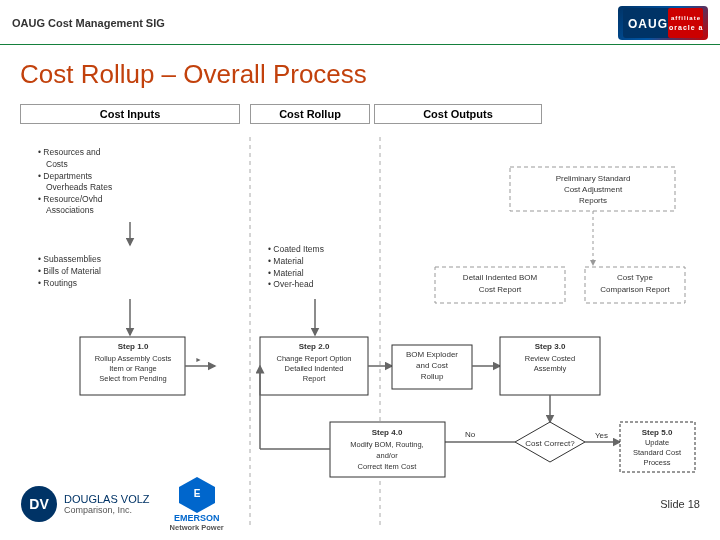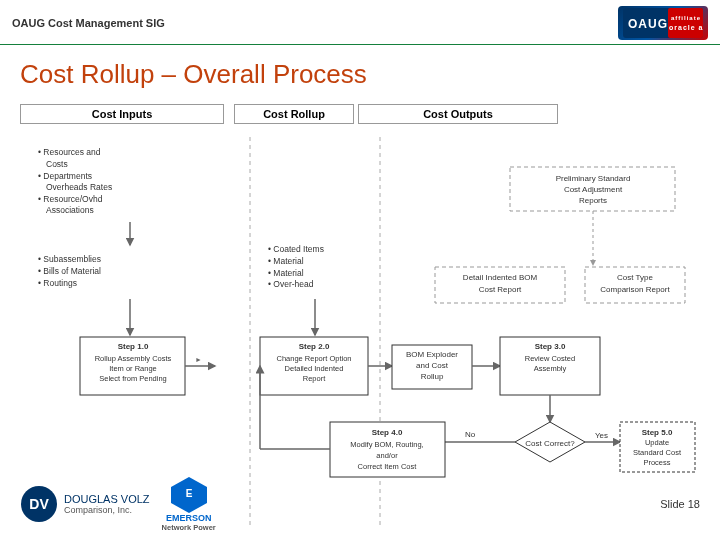--- a/index.html
+++ b/index.html
@@ -61,29 +61,29 @@
     }
     .label-box {
       border: 1px solid #999;
       padding: 3px 10px;
       font-size: 11px;
       font-weight: bold;
       text-align: center;
       background: #fff;
     }
     .label-cost-inputs {
-      width: 204px;
+      width: 220px;
       margin-right: 10px;
     }
     .label-cost-rollup {
       width: 120px;
       margin-right: 4px;
     }
     .label-cost-outputs {
-      width: 200px;
+      width: 168px;
     }
 
     
     .diagram-svg {
       width: 680px;
       height: 400px;
     }
 
     
     .footer {
@@ -92,21 +92,21 @@
       left: 0;
       right: 0;
       display: flex;
       justify-content: space-between;
       align-items: center;
       padding: 0 20px;
     }
     .footer-logos {
       display: flex;
       align-items: center;
-      gap: 12px;
+      gap: 20px;
     }
     .dv-logo {
       display: flex;
       align-items: center;
       gap: 6px;
     }
     .emerson-logo {
       display: flex;
       flex-direction: column;
       align-items: center;

